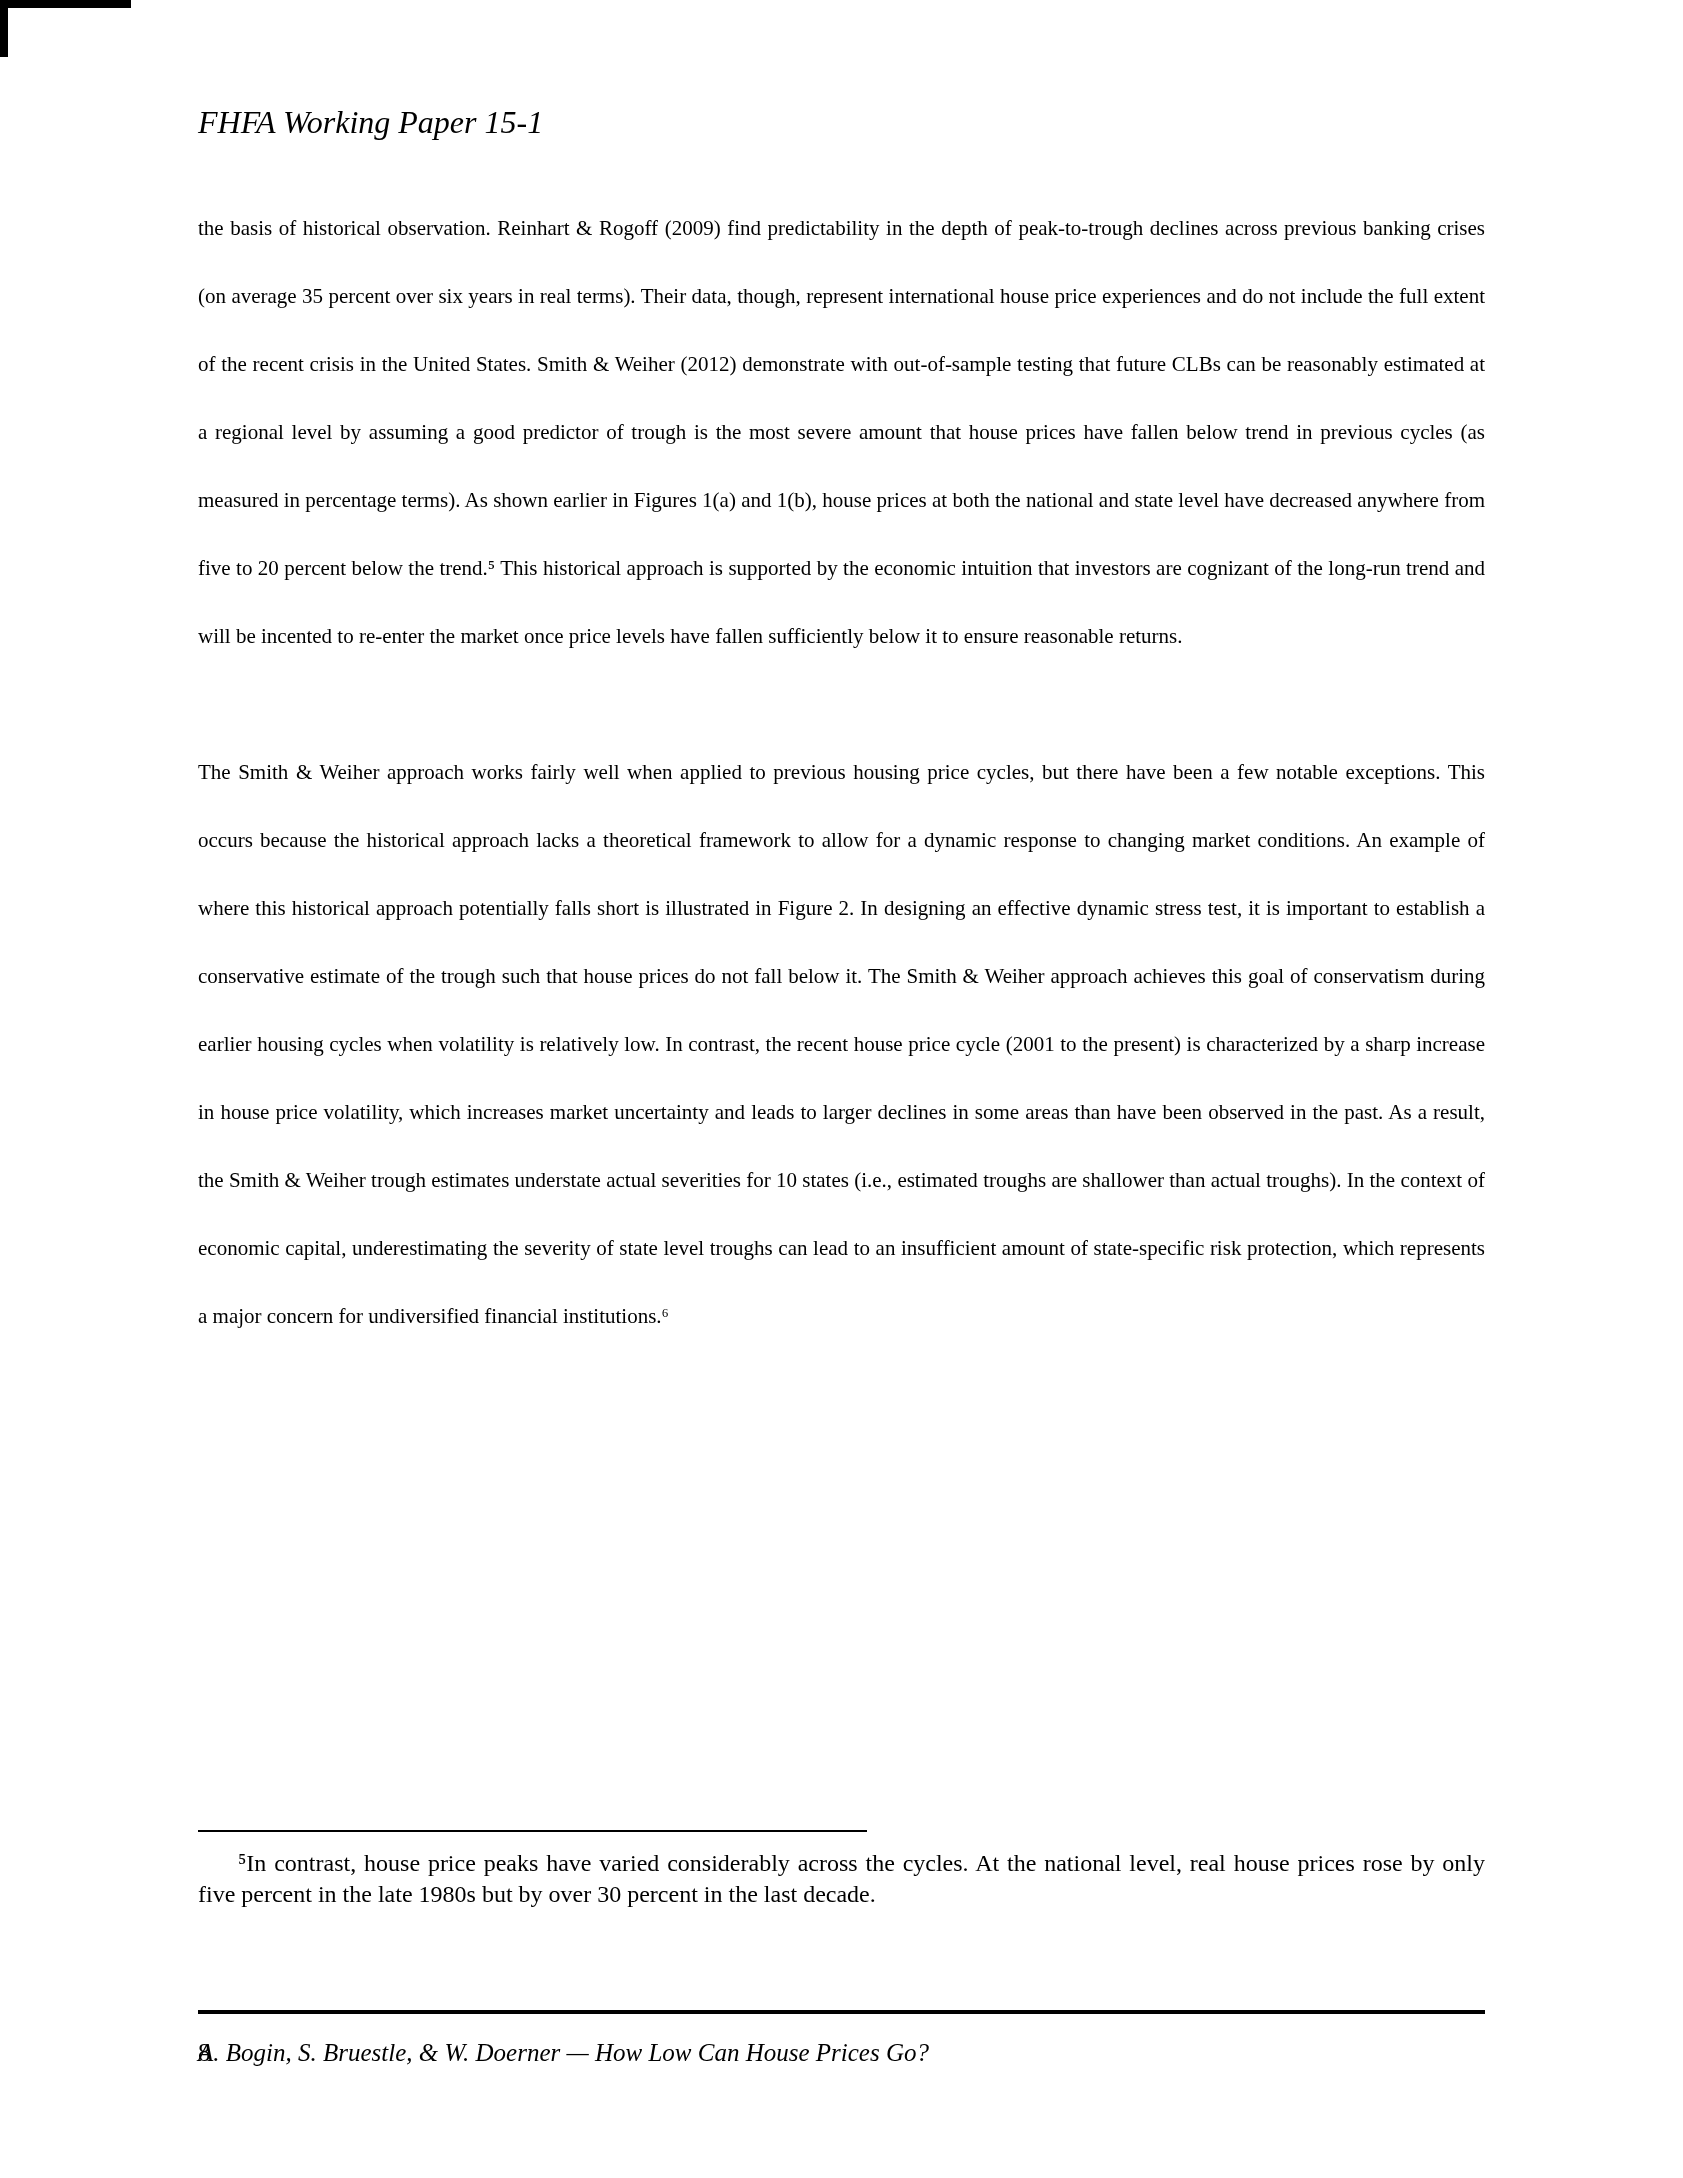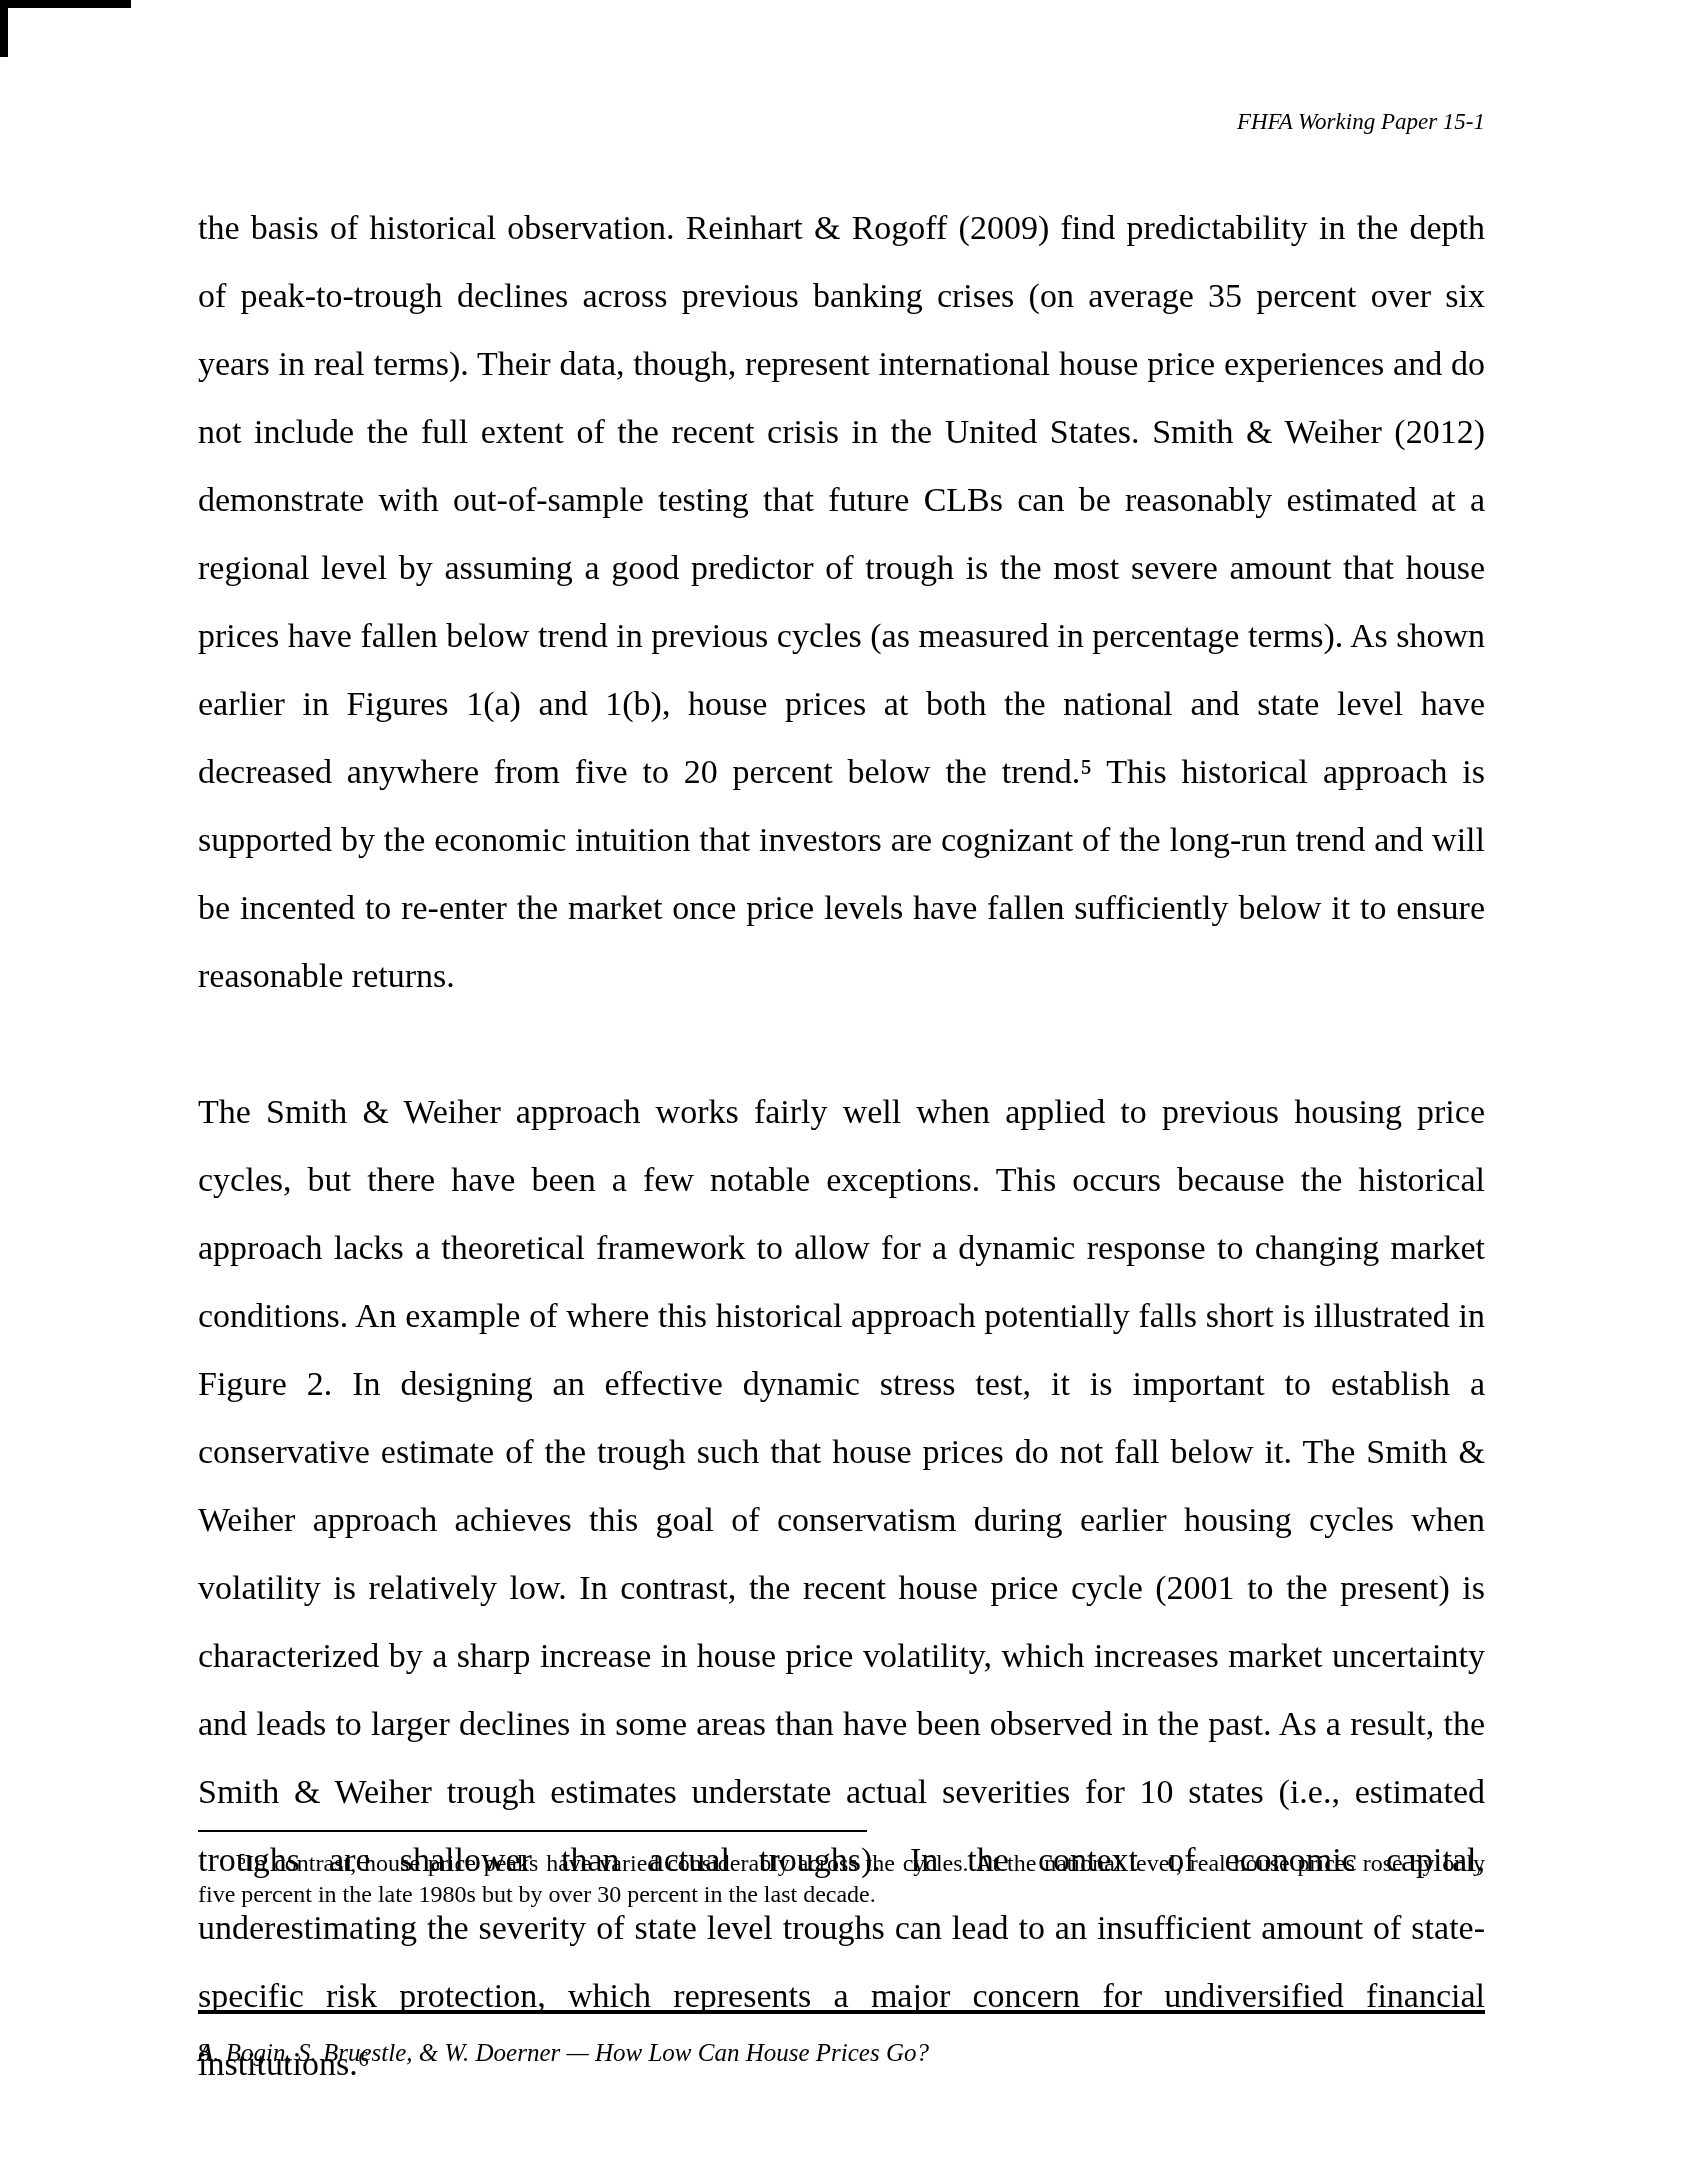--- a/index.html
+++ b/index.html
@@ -19,28 +19,28 @@
     width: 131px; height: 8px; background: #000;
   }
   .artifact-left {
     position: absolute; top: 0; left: 0;
     width: 8px; height: 57px; background: #000;
   }
   .content {
     padding: 107px 198px 0 198px;
   }
   .running-header {
-    text-align: right;
+    text-align: left;
     font-style: italic;
-    font-size: 23px;
+    font-size: 32px;
     line-height: 30px;
   }
   .body-text {
     margin-top: 57px;
-    font-size: 34px;
+    font-size: 21px;
   }
   .para {
     text-align: justify;
     line-height: 68px;
   }
   .para + .para { margin-top: 68px; }
   .footnote-area {
     position: absolute;
     left: 198px;
     right: 198px;

